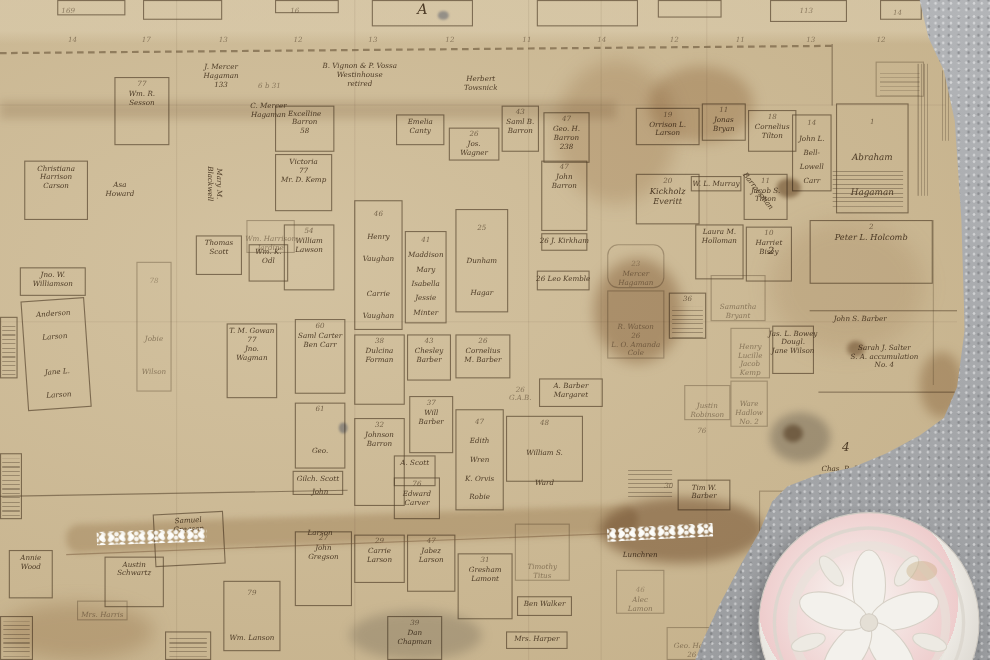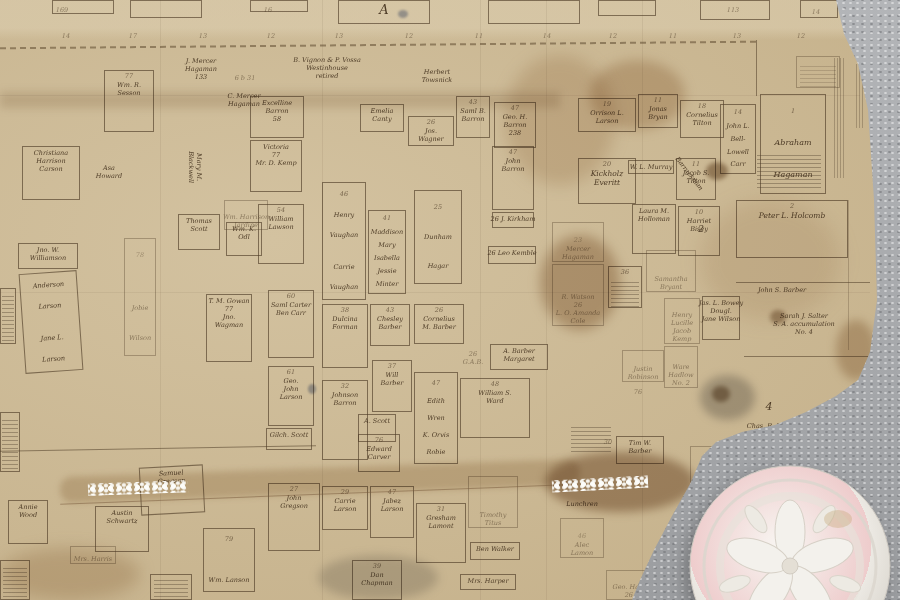--- a/index.html
+++ b/index.html
@@ -269,21 +269,21 @@
         <div class="plot label" style="left: 694px; top: 222px; width: 14px;">
           <div class="line" style="font-size: 9px;">2</div>
         </div>
         <div class="plot box" style="left: 736px; top: 200px; width: 112px; height: 58px;">
           <div class="num">2</div>
           <div class="line" style="font-size: 7.5px;">Peter L. Holcomb</div>
         </div>
         <div class="plot label" style="left: 744px; top: 284px; width: 76px;">
           <div class="line">John S. Barber</div>
         </div>
-        <div class="plot box faint" style="left: 552px; top: 222px; width: 52px; height: 40px;">
+        <div class="plot box faint" style="left: 552px; top: 222px; width: 52px; height: 40px; border-radius: 10px;">
           <div class="num">23</div>
           <div class="line">Mercer</div>
           <div class="line">Hagaman</div>
         </div>
         <div class="plot box faint" style="left: 552px; top: 264px; width: 52px; height: 62px;">
           <div class="line">R. Watson</div>
           <div class="line">26</div>
           <div class="line">L. O. Amanda</div>
           <div class="line">Cole</div>
         </div>
@@ -312,21 +312,21 @@
           <div class="line">T. M. Gowan</div>
           <div class="line">77</div>
           <div class="line">Jno.</div>
           <div class="line">Wagman</div>
         </div>
         <div class="plot box" style="left: 268px; top: 290px; width: 46px; height: 68px;">
           <div class="num">60</div>
           <div class="line">Saml Carter</div>
           <div class="line">Ben Carr</div>
         </div>
-        <div class="plot box" style="left: 268px; top: 366px; width: 46px; height: 60px;">
+        <div class="plot box" style="left: 268px; top: 366px; width: 46px; height: 60px; gap: 29px;">
           <div class="num">61</div>
           <div class="line">Geo.</div>
           <div class="line">John</div>
           <div class="line">Larson</div>
         </div>
         <div class="plot box" style="left: 266px; top: 428px; width: 46px; height: 22px;">
           <div class="line">Gilch. Scott</div>
         </div>
         <div class="plot box" style="left: 322px; top: 304px; width: 46px; height: 64px;">
           <div class="num">38</div>
@@ -361,21 +361,21 @@
           <div class="line">Edward</div>
           <div class="line">Carver</div>
         </div>
         <div class="plot box spread" style="left: 414px; top: 372px; width: 44px; height: 92px;">
           <div class="num">47</div>
           <div class="line">Edith</div>
           <div class="line">Wren</div>
           <div class="line">K. Orvis</div>
           <div class="line">Robie</div>
         </div>
-        <div class="plot box" style="left: 460px; top: 378px; width: 70px; height: 60px;">
+        <div class="plot box" style="left: 460px; top: 378px; width: 70px; height: 60px; gap: 19px;">
           <div class="num">48</div>
           <div class="line">William S.</div>
           <div class="line">Ward</div>
         </div>
         <div class="plot label faint" style="left: 458px; top: 348px; width: 30px;">
           <div class="line">26</div>
           <div class="line">G.A.B.</div>
         </div>
         <div class="plot box" style="left: 490px; top: 344px; width: 58px; height: 26px;">
           <div class="line">A. Barber</div>

